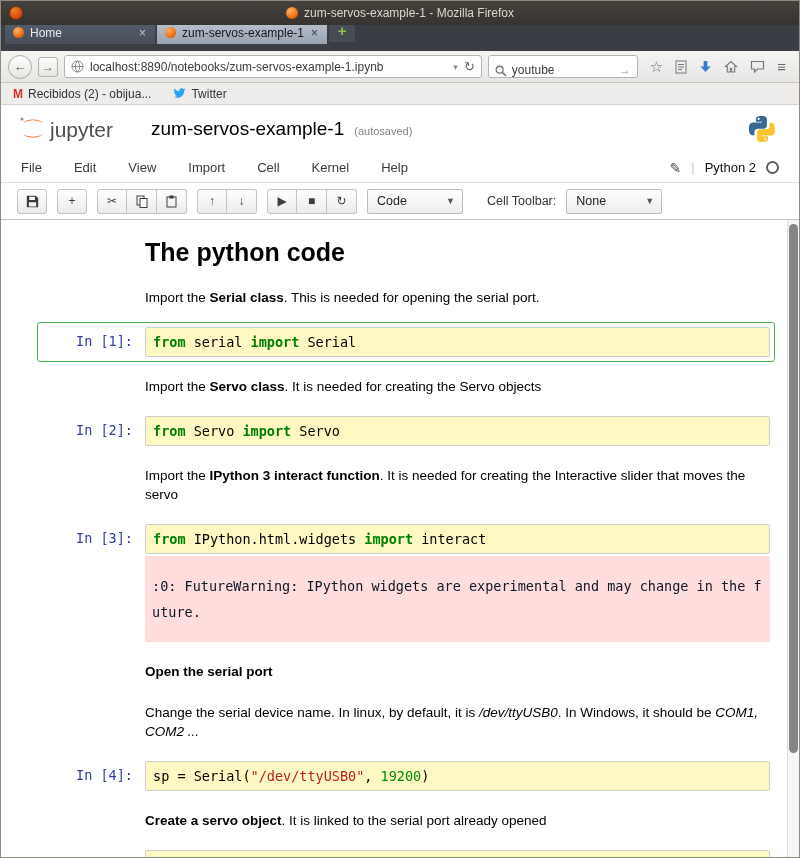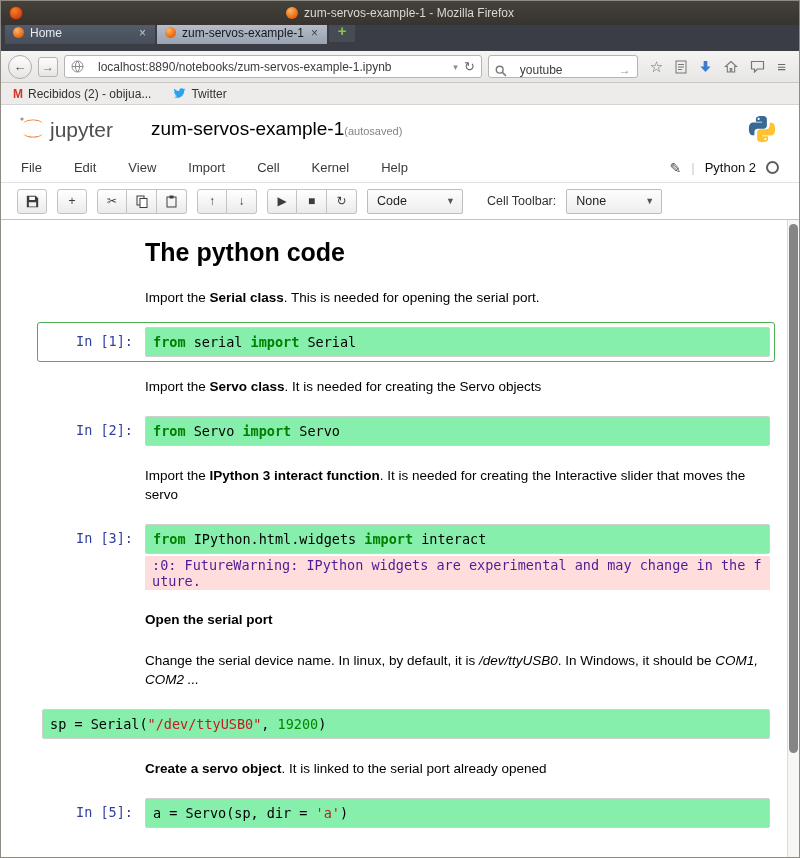--- a/index.html
+++ b/index.html
@@ -35,39 +35,39 @@
   
   .navbar { height:32px; flex:0 0 32px; background:linear-gradient(#f4f4f3,#e7e6e4); border-bottom:1px solid #c9c7c3;
     display:flex; align-items:center; padding:0 7px; gap:6px; }
   .nav-back { width:24px; height:24px; border-radius:50%; border:1px solid #aeaca8;
     background:linear-gradient(#fdfdfc,#e6e5e2); color:#4c4c4c; font-size:13px; line-height:22px; text-align:center; }
   .nav-fwd { width:20px; height:20px; border-radius:3px; border:1px solid #b5b3af;
     background:linear-gradient(#fdfdfc,#e6e5e2); color:#6a6a6a; font-size:12px; line-height:18px; text-align:center; }
   .urlbar { flex:1; height:23px; background:#fff; border:1px solid #b6b4b0; border-radius:3px;
     display:flex; align-items:center; padding:0 6px; gap:6px; font-size:12px; color:#3c3c3c; }
   .urlbar input, .searchbar input { border:none; outline:none; background:transparent; flex:1; min-width:0;
-    font-family:"Liberation Sans",sans-serif; font-size:12px; color:#3c3c3c; padding:0;margin-left:8px; }
+    font-family:"Liberation Sans",sans-serif; font-size:12px; color:#3c3c3c; padding:0; }
   .url-caret { color:#8a8a8a; font-size:9px; }
   .url-reload { color:#6a6a6a; font-size:13px; }
   .searchbar { width:150px; height:23px; background:#fff; border:1px solid #b6b4b0; border-radius:3px;
     display:flex; align-items:flex-end; padding:0 6px; gap:5px; }
   .search-go { color:#9a9a9a; font-size:12px; }
   .nav-icons { display:flex; align-items:center; gap:12px; padding:0 6px; color:#6b6b6b; }
   .nav-icons .glyph { font-size:15px; line-height:1; }
 
   
   .bookmarksbar { height:22px; flex:0 0 22px; background:#edecea; border-bottom:1px solid #d5d3cf;
     display:flex; align-items:center; gap:22px; padding:0 12px; font-size:12px; color:#333; }
   .bm { display:flex; align-items:center; gap:5px; }
   .gmail-m { color:#d93025; font-weight:bold; font-size:12px; }
 
   
   .nb-header { height:48px; flex:0 0 48px; background:#fff; display:flex; align-items:center; padding:0 16px; }
   .nb-title { font-size:19px; color:#000; margin-left:22px; }
-  .autosaved { font-size:11px; color:#848484; margin-top:4px; }
+  .autosaved { font-size:11px; color:#848484; margin-left:10px; margin-top:4px; }
   .pylogo { margin-left:auto; margin-right:6px; }
 
   
   .nb-menubar { height:30px; flex:0 0 30px; background:#fff; border-bottom:1px solid #e2e2e2;
     display:flex; align-items:center; padding:0 20px; font-size:13px; color:#3a3a3a; }
   .menu-items { display:flex; gap:32px;justify-content:center; }
   .menu-right { margin-left:auto; display:flex; align-items:center; gap:10px; }
   .pencil { font-size:14px; color:#444; }
   .menu-sep { color:#c9c9c9; }
   .kernel-name { color:#111; }
@@ -92,24 +92,24 @@
   .nb-content { flex:1; position:relative; overflow:hidden; background:#fff; padding-top:14px; }
   .scrollbar { position:absolute; top:0; right:0; bottom:0; width:12px; background:#f6f6f5; border-left:1px solid #dddcda; }
   .scroll-thumb { position:absolute; left:1px; right:1px; top:4px; height:83%; background:#858585; border-radius:5px; }
 
   .cell { border:1px solid transparent; border-radius:3px; padding:4px; margin:0 24px 8px 36px; }
   .cell.selected { border-color:#4CAF50; }
   .cell-row { display:flex; }
   .prompt { width:103px; flex:0 0 103px; padding-right:12px; text-align:right;
     font-family:"DejaVu Sans Mono", monospace; font-size:13.5px; color:#303F9F; padding-top:6px; }
   .md-cell .prompt { padding-top:0; }
-  .input-box { flex:1; border:1px solid #cfcfcf; border-radius:2px; background:#86efac; padding:5px 7px; }
+  .input-box { flex:1; border:1px solid #cfcfcf; border-radius:2px; background:#fef9c3; padding:5px 7px; }
   .code { margin:0; font-family:"DejaVu Sans Mono", monospace; font-size:13.5px; line-height:18px; color:#000; white-space:pre-wrap; }
-  .output-stderr { flex:1; background:#fdd; padding:1px 7px; margin-top:2px;
-    font-family:"DejaVu Sans Mono", monospace; font-size:13.5px; line-height:16px; color:#4c1d95;
+  .output-stderr { flex:1; background:#fdd; padding:17px 7px; margin-top:2px;
+    font-family:"DejaVu Sans Mono", monospace; font-size:13.5px; line-height:26px; color:#0f172a;
     white-space:pre-wrap; word-break:break-all; }
   .md-body { flex:1; font-size:13.5px; line-height:19px; color:#000; }
   .md-body h1 { font-size:25px; margin:4px 0 6px 0; color:#000; }
   .md-body p { margin:2px 0; }
 
   .seg-b { font-weight:bold; }
   .seg-i { font-style:italic; }
   .seg-kw { color:#008000; font-weight:bold; }
   .seg-str { color:#BA2121; }
   .seg-num { color:#008800; }
@@ -355,20 +355,21 @@
       <div class="cell-row">
         <div class="prompt"></div>
         <div class="md-body">
             <p><span>Change the serial device name. In linux, by default, it is </span><span class="seg-i">/dev/ttyUSB0</span><span>. In Windows, it should be </span><span class="seg-i">COM1, COM2 ...</span></p>
           </div>
       </div>
     </div>
 
     <div class="cell">
       <div class="cell-row">
+        <div class="prompt">In [4]:</div>
         <div class="input-box">
           <pre class="code"><span>sp = Serial(</span><span class="seg-str">"/dev/ttyUSB0"</span><span>, </span><span class="seg-num">19200</span><span>)</span></pre>
         </div>
       </div>
     </div>
 
     <div class="cell md-cell">
       <div class="cell-row">
         <div class="prompt"></div>
         <div class="md-body">

